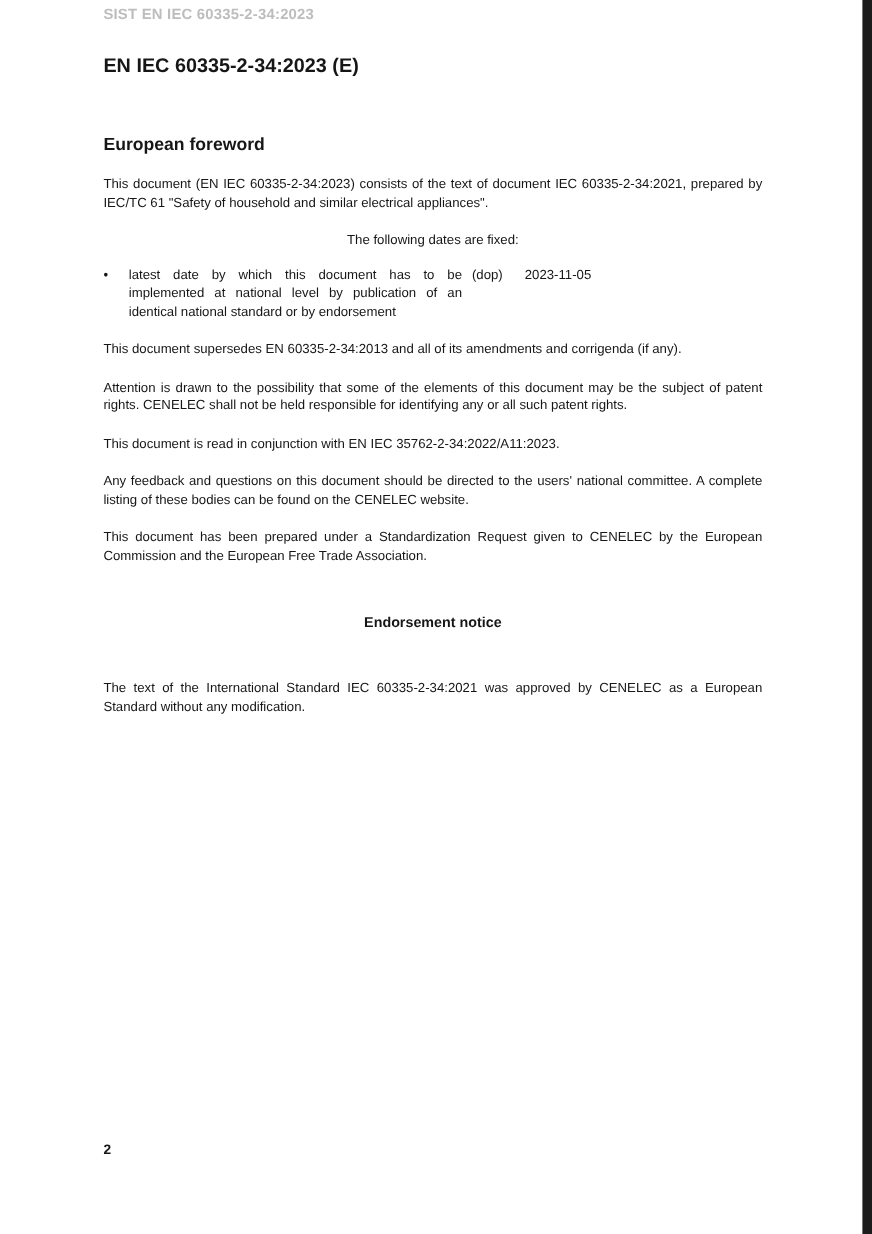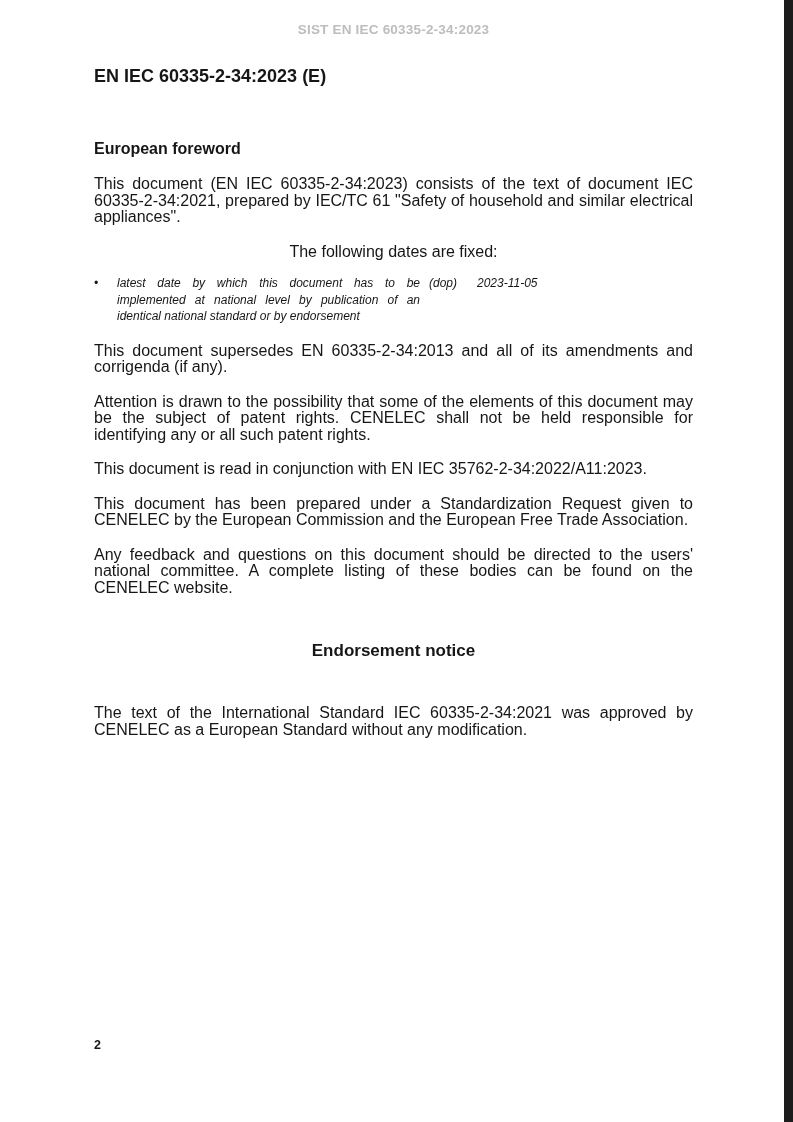--- a/index.html
+++ b/index.html
@@ -17,57 +17,55 @@
   .edge-strip {
     position: absolute;
     top: 0; right: 0; bottom: 0;
     width: 9px;
     background: #1c1c1c;
   }
   .content {
     padding: 0 100px 0 94px;
   }
   .watermark {
-    text-align: center;
     font-weight: bold;
     font-size: 13.5px;
     color: #bdbdbd;
-    padding-top: 22px;
+    padding-top: 5px;
     letter-spacing: 0.2px;
   }
   .doc-header {
     font-weight: bold;
     font-size: 18px;
     margin-top: 29px;
   }
   .foreword-title {
     font-size: 16px;
     font-weight: bold;
     margin: 53px 0 0 0;
   }
   p.body-text {
-    font-size: 16px;
+    font-size: 12px;
     line-height: 16.5px;
     text-align: justify;
     margin: 18px 0 0 0;
   }
   p.dates-intro {
     margin-top: 18px;
     text-align: center;
   }
   .date-list {
     margin-top: 15px;
   }
   .date-item {
     display: flex;
     align-items: flex-start;
     font-size: 12px;
     line-height: 16.5px;
     margin-top: 19px;
-    font-style: italic;
   }
   .date-item:first-child { margin-top: 0; }
   .bullet {
     width: 23px;
     flex: 0 0 23px;
   }
   .bullet::before { content: "\2022"; }
   .date-text {
     width: 303px;
     flex: 0 0 303px;
@@ -77,21 +75,21 @@
     width: 57px;
     flex: 0 0 57px;
     padding-left: 9px;
   }
   .date-value {
     flex: 1;
   }
   .endorsement-title {
     text-align: center;
     font-weight: bold;
-    font-size: 17px;
+    font-size: 13px;
     margin: 45px 0 0 0;
   }
   p.endorsement-text {
     margin-top: 44px;
   }
   .page-number {
     position: absolute;
     left: 94px;
     top: 1038px;
     font-weight: bold;
@@ -128,23 +126,23 @@
 
 
     </div>
 
     <p class="body-text">This document supersedes EN 60335-2-34:2013 and all of its amendments and corrigenda (if any).</p>
 
     <p class="body-text">Attention is drawn to the possibility that some of the elements of this document may be the subject of patent rights. CENELEC shall not be held responsible for identifying any or all such patent rights.</p>
 
     <p class="body-text">This document is read in conjunction with EN IEC 35762-2-34:2022/A11:2023.</p>
 
+    <p class="body-text">Any feedback and questions on this document should be directed to the users' national committee. A complete listing of these bodies can be found on the CENELEC website.</p>
+
     <p class="body-text">This document has been prepared under a Standardization Request given to CENELEC by the European Commission and the European Free Trade Association.</p>
-
-    <p class="body-text">Any feedback and questions on this document should be directed to the users' national committee. A complete listing of these bodies can be found on the CENELEC website.</p>
 
     <h2 class="endorsement-title">Endorsement notice</h2>
 
     <p class="body-text endorsement-text">The text of the International Standard IEC 60335-2-34:2021 was approved by CENELEC as a European Standard without any modification.</p>
 
   </div>
 
   <div class="page-number">2</div>
 
 </div>

